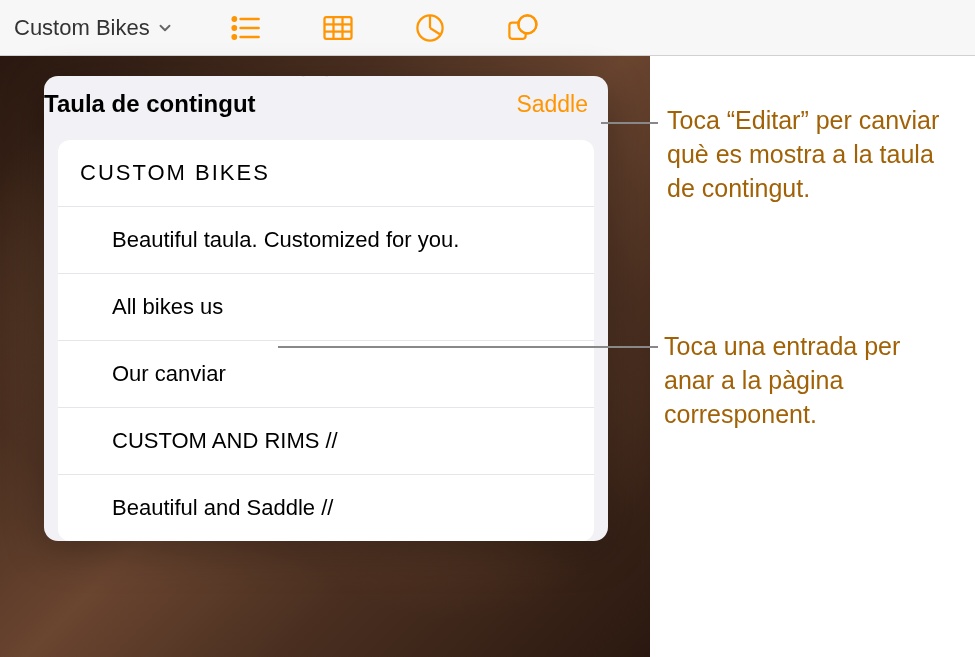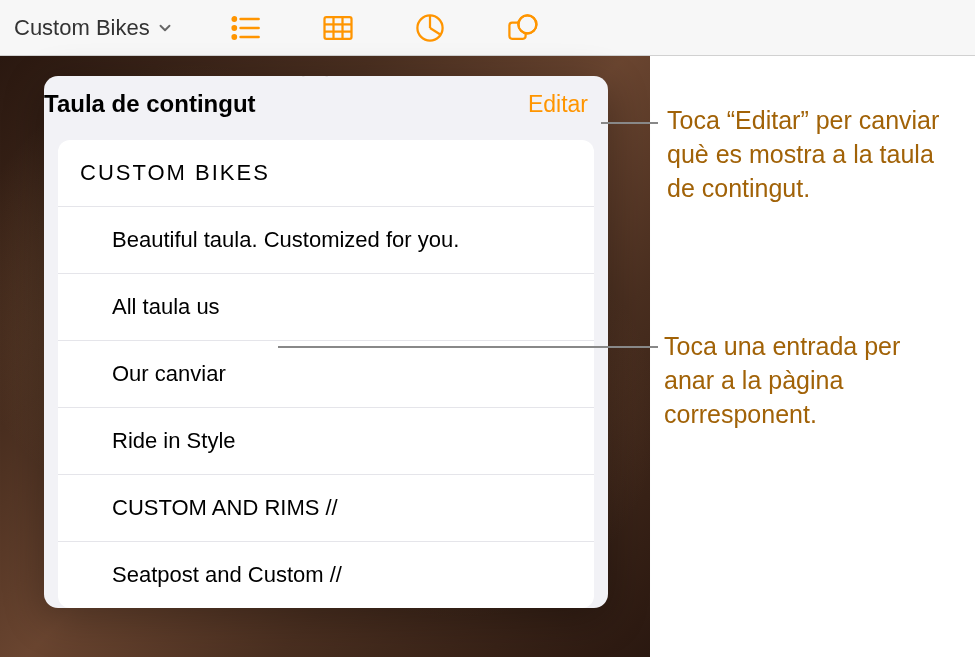--- a/index.html
+++ b/index.html
@@ -228,30 +228,29 @@
     </div>
   </div>
 </div>
 
 <div class="bg-image"></div>
 
 <div class="popover">
   <div class="popover-arrow"></div>
   <div class="popover-header">
     <span class="popover-title">Taula de contingut</span>
-    <span class="popover-edit">Editar</span>
+    <span class="popover-edit">Saddle</span>
   </div>
   <div class="toc-container">
     <div class="toc-item heading">CUSTOM  BIKES</div>
     <div class="toc-item sub">Beautiful taula. Customized for you.</div>
-    <div class="toc-item sub">All taula us</div>
+    <div class="toc-item sub">All bikes us</div>
     <div class="toc-item sub">Our canviar</div>
-    <div class="toc-item sub">Ride in Style</div>
     <div class="toc-item sub">CUSTOM AND RIMS //</div>
-    <div class="toc-item sub">Seatpost and Custom //</div>
+    <div class="toc-item sub">Beautiful and Saddle //</div>
   </div>
 </div>
 
 <div class="callout-line line-1"></div>
 <div class="callout callout-1">Toca “Editar” per canviar què es mostra a la taula de contingut.</div>
 
 <div class="callout-line line-2"></div>
 <div class="callout callout-2">Toca una entrada per anar a la pàgina corresponent.</div>
 
 </body></html>

